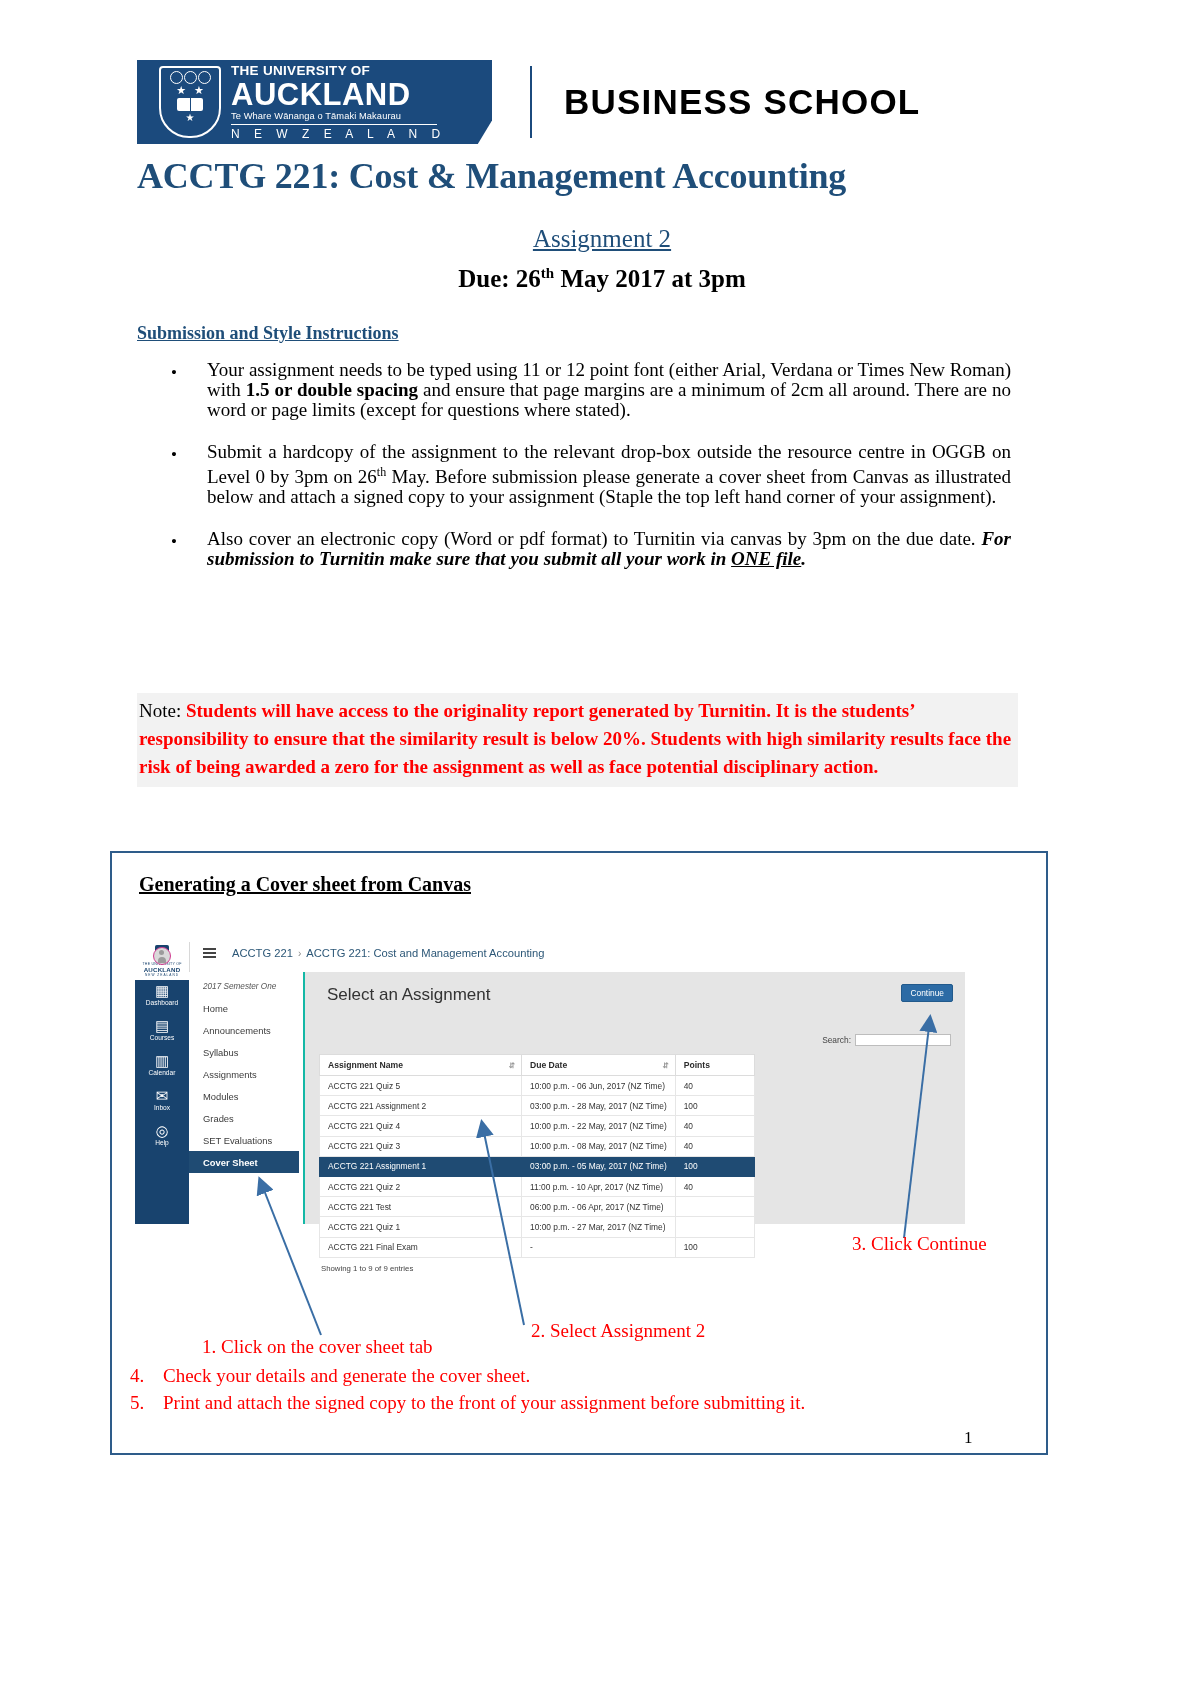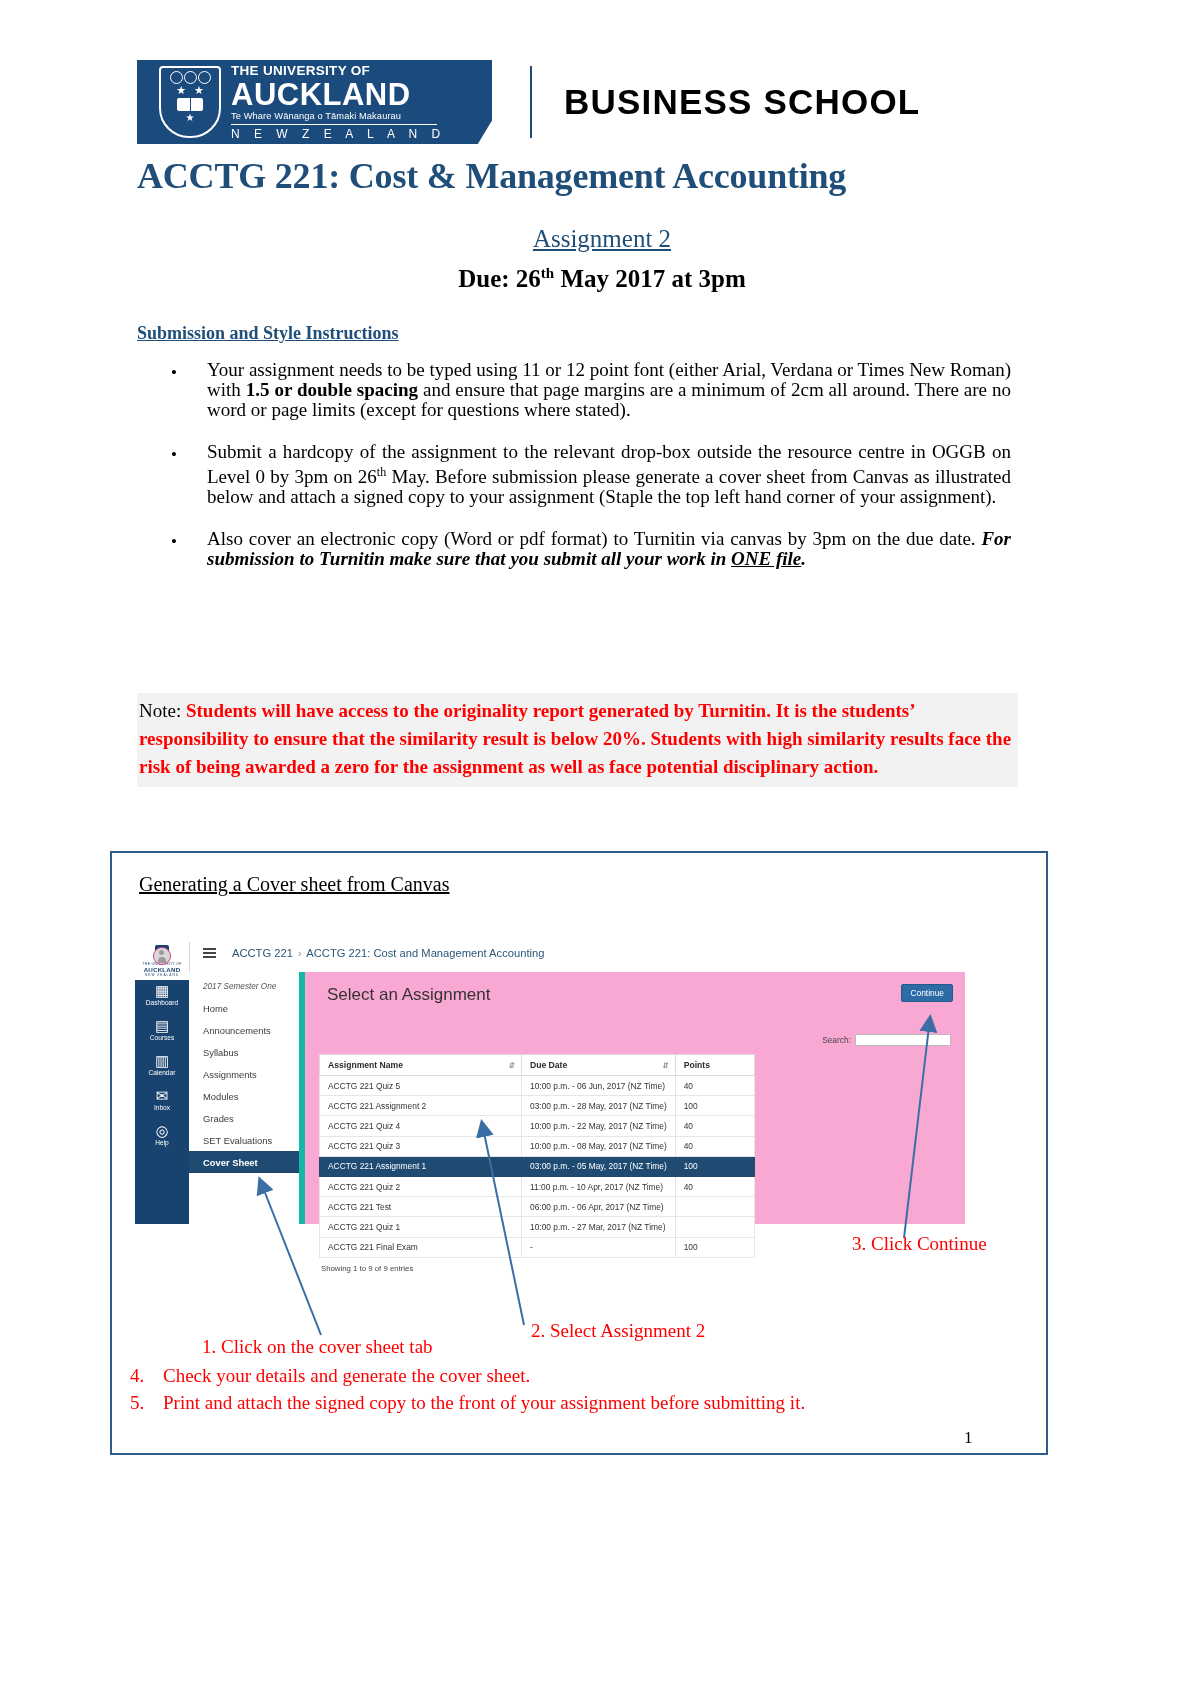--- a/index.html
+++ b/index.html
@@ -83,21 +83,21 @@
   .note-box p{margin:0;font-size:19px;line-height:28px;}
   .note-label{color:#000;}
   .note-red{color:#ff0000;font-weight:bold;}
 
   
   .shot-box{
     position:absolute;left:110px;top:851px;width:938px;height:604px;
     border:2.5px solid #2e5c8a;background:#fff;box-sizing:border-box;
   }
   .shot-title{
-    position:absolute;left:27px;top:20px;font-size:20px;font-weight:normal;
+    position:absolute;left:27px;top:20px;font-size:20px;font-weight:bold;
     text-decoration:underline;color:#000;
   }
 
   
   .canvas-app{position:absolute;left:23px;top:81px;width:830px;height:290px;background:#fff;}
   .cv-left{position:absolute;left:0;top:8px;width:54px;height:282px;background:#18436e;}
   .cv-left-logo{
     position:absolute;left:0;top:0;width:54px;height:38px;background:#fff;
     display:flex;flex-direction:column;align-items:center;justify-content:center;
     border-right:1px solid #d8d8d8;
@@ -117,26 +117,26 @@
   }
   .cv-avatar:after{content:"";position:absolute;left:3.6px;top:9px;width:8px;height:6px;border-radius:4px 4px 0 0;background:#9b9b9b;}
   .cv-avatar:before{content:"";position:absolute;left:5.2px;top:2.6px;width:5px;height:5px;border-radius:50%;background:#9b9b9b;}
 
   .cv-topbar{position:absolute;left:54px;top:0;right:0;height:38px;border-bottom:1px solid #e0e0e0;display:flex;align-items:center;}
   .cv-hamb{margin-left:14px;display:flex;flex-direction:column;gap:2.6px;}
   .cv-hamb i{display:block;width:13px;height:1.8px;background:#444;}
   .cv-crumb{margin-left:16px;font-family:"Liberation Sans",sans-serif;font-size:11.2px;color:#2c5777;}
   .cv-crumb .sep{color:#888;margin:0 5px;font-size:10px;}
 
-  .cv-coursenav{position:absolute;left:54px;top:38px;width:116px;bottom:0;background:#fff;border-right:6px solid #14b8a6;padding-top:8px;box-sizing:border-box;}
+  .cv-coursenav{position:absolute;left:54px;top:38px;width:116px;bottom:0;background:#fff;border-right:2px solid #14b8a6;padding-top:8px;box-sizing:border-box;}
   .cv-term{font-family:"Liberation Sans",sans-serif;font-size:8.2px;font-style:italic;color:#555;padding:2px 0 6px 14px;}
   .cv-navlink{font-family:"Liberation Sans",sans-serif;font-size:9.4px;color:#3b3b3b;padding:5.5px 0 5.5px 14px;}
   .cv-navlink.active{background:#1f4b73;color:#fff;font-weight:bold;width:96px;}
 
-  .cv-main{position:absolute;left:170px;top:38px;right:0;bottom:0;background:#f9a8d4;}
+  .cv-main{position:absolute;left:170px;top:38px;right:0;bottom:0;background:#e5e5e5;}
   .cv-h1{font-family:"Liberation Sans",sans-serif;font-size:17px;color:#333;padding:13px 0 0 22px;}
   .cv-continue{
     position:absolute;right:12px;top:12px;background:#2c6ba5;color:#fff;
     font-family:"Liberation Sans",sans-serif;font-size:8.4px;
     padding:3px 8px;border-radius:2px;border:1px solid #225a8c;
   }
   .cv-search{position:absolute;right:14px;top:62px;display:flex;align-items:center;gap:4px;}
   .cv-search label{font-family:"Liberation Sans",sans-serif;font-size:8.4px;color:#444;}
   .cv-search input{
     width:96px;height:12px;border:1px solid #bdbdbd;background:#fff;

